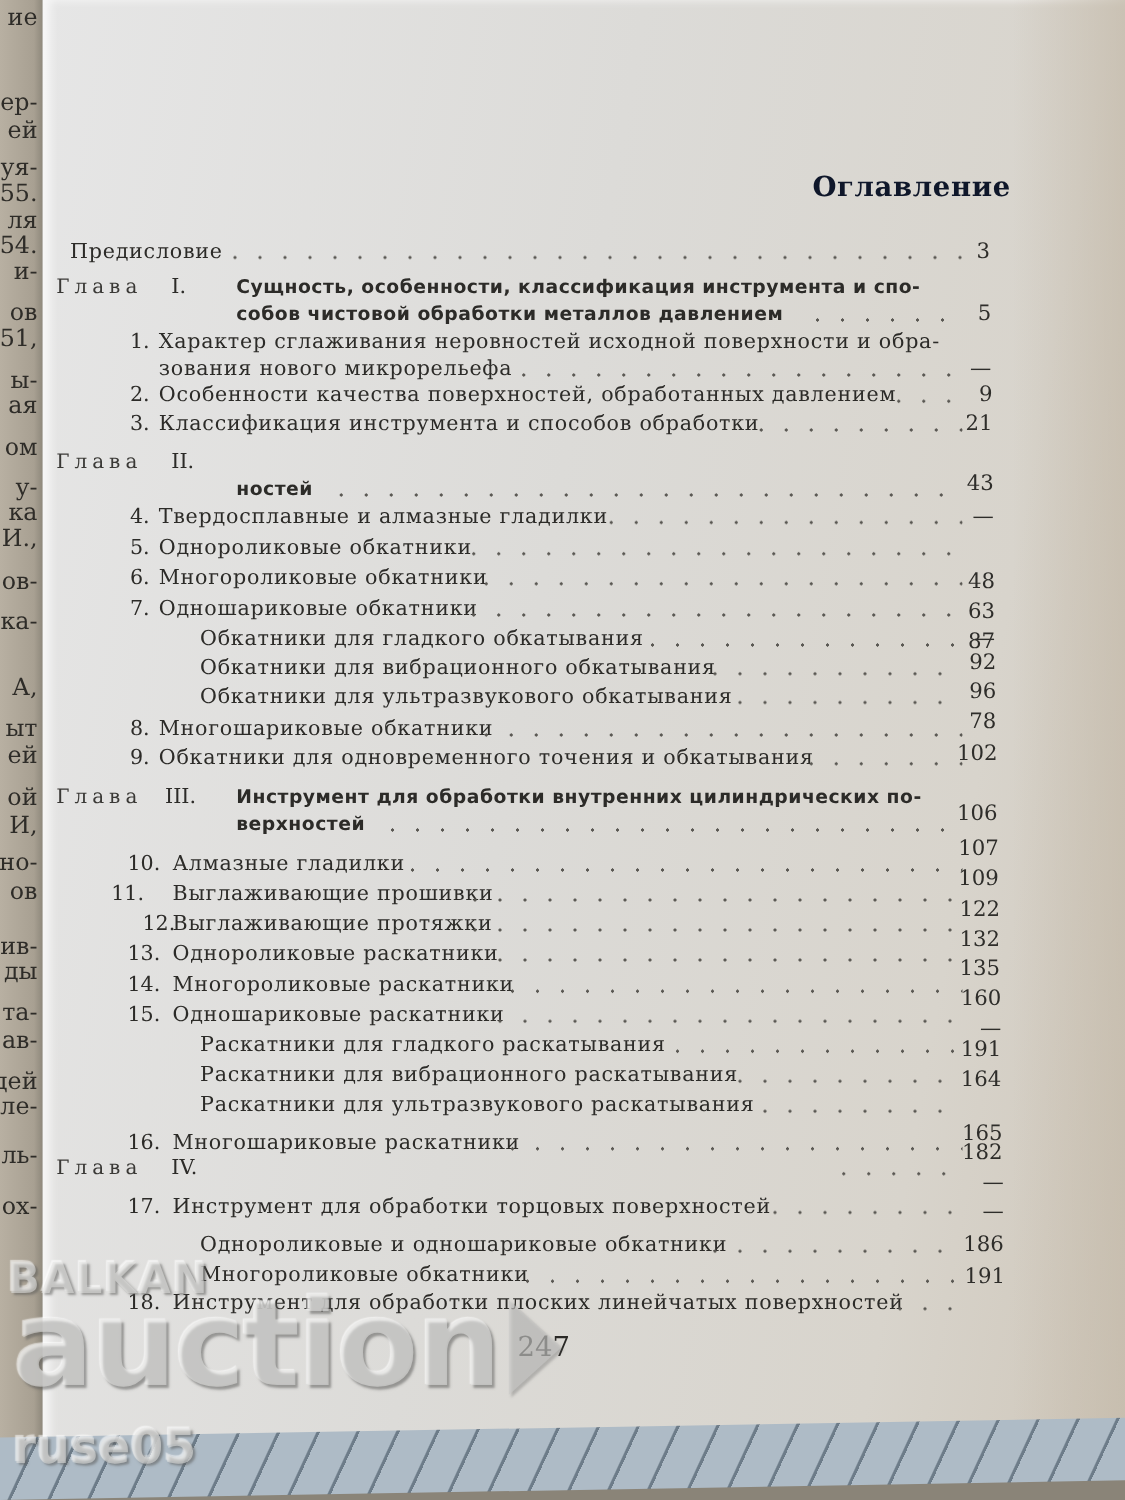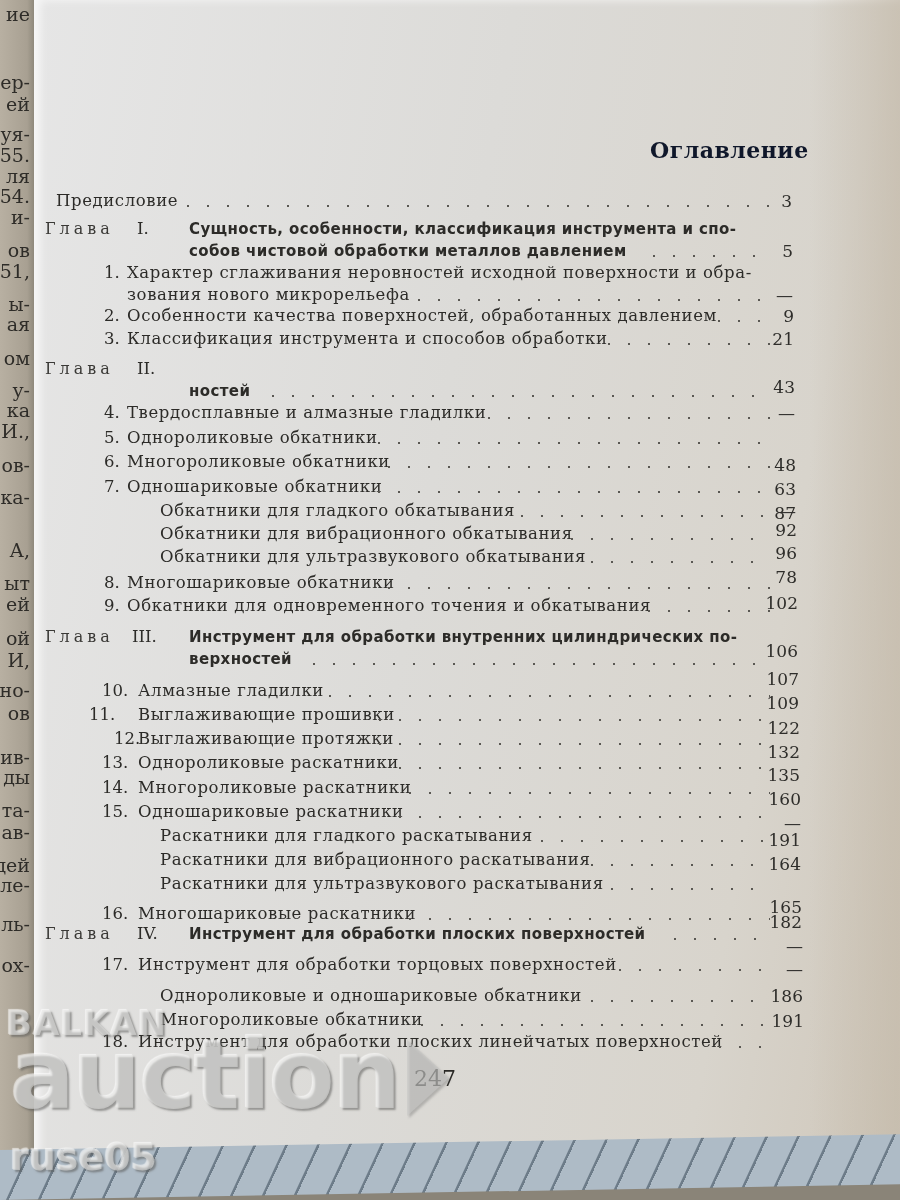--- a/index.html
+++ b/index.html
@@ -286,21 +286,20 @@
     </div>
     <div class="toc-row" style="top: 0px;">
       <span class="num" style="left: 102px; top: 903px;">16.</span>
       <span class="label" style="left: 138px; top: 903px;">Многошариковые раскатники</span>
       <span class="dots" style="left: 400px; width: 370px; top: 903px;"></span>
       <span class="page-num" style="left: 752px; top: 877px; margin-top: 19px;">165</span>
     </div>
     <div class="toc-row" style="top: 0px;">
       <span class="prefix" style="left: 45px; top: 923px;">Глава</span>
       <span class="num" style="left: 137px; top: 923px;">IV.</span>
-      <span class="label chapter-text" style="left: 189px; top: 923px;">Инструмент для обработки плоских поверхностей</span>
       <span class="dots" style="left: 664.5px; width: 105.5px; top: 923px;"></span>
       <span class="page-num" style="left: 752px; top: 911px;">182</span>
     </div>
     <div class="toc-row" style="top: 0px;">
       <span class="num" style="left: 102px; top: 954px;">17.</span>
       <span class="label" style="left: 138px; top: 954px;">Инструмент для обработки торцовых поверхностей</span>
       <span class="dots" style="left: 610px; width: 160px; top: 954px;"></span>
       <span class="page-num" style="left: 753px; top: 935px;">—</span>
     </div>
     <div class="toc-row" style="top: 0px;">

